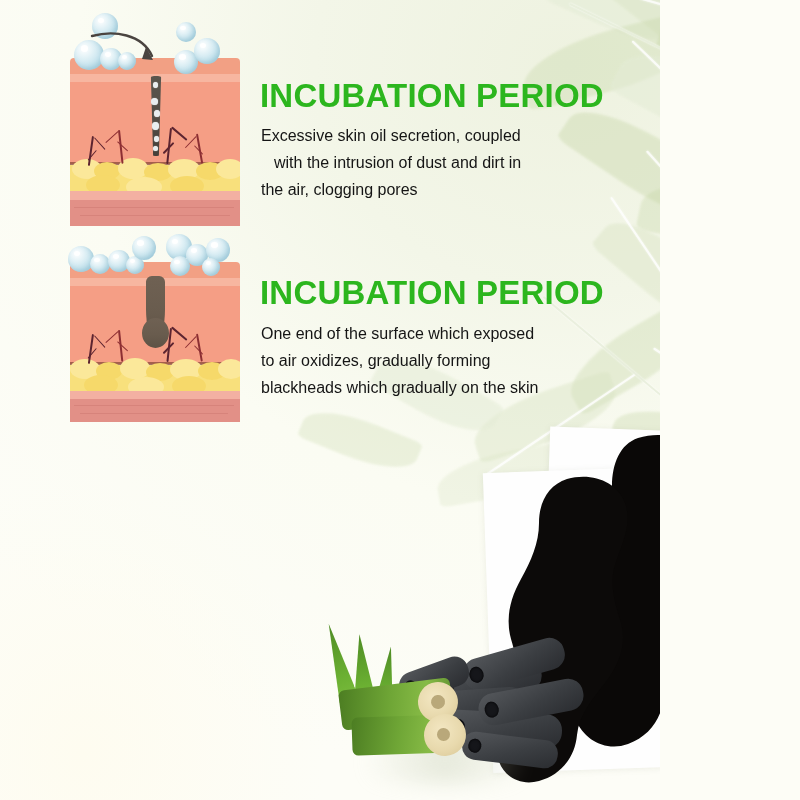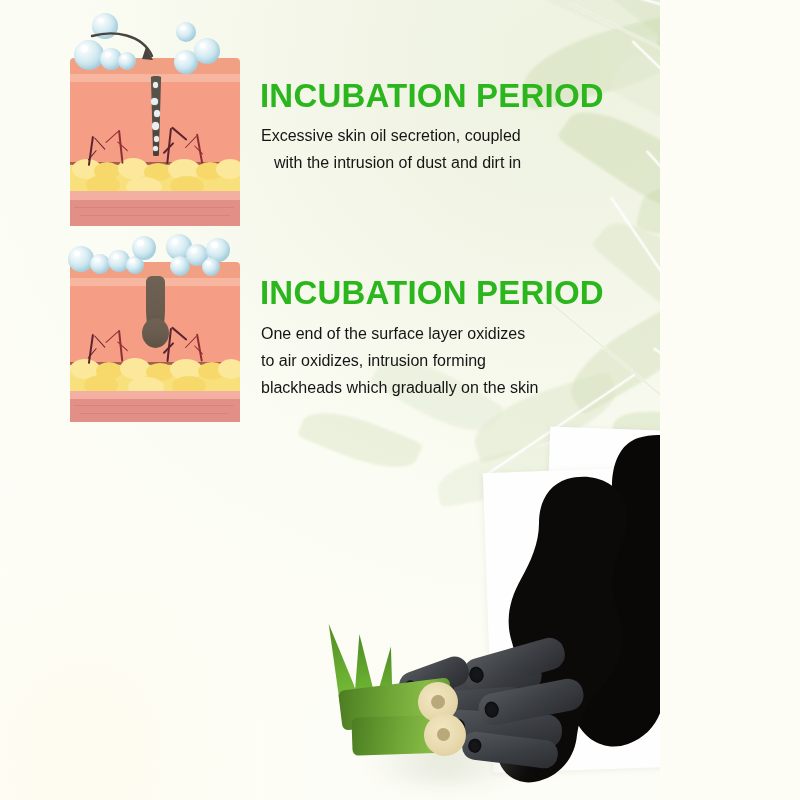--- a/index.html
+++ b/index.html
@@ -250,24 +250,25 @@
     <div class="bubble" style="left:96px;top:-28px;width:26px;height:26px;"></div>
     <div class="bubble" style="left:116px;top:-18px;width:22px;height:22px;"></div>
     <div class="bubble" style="left:136px;top:-24px;width:24px;height:24px;"></div>
     <div class="bubble" style="left:100px;top:-6px;width:20px;height:20px;"></div>
     <div class="bubble" style="left:132px;top:-4px;width:18px;height:18px;"></div>
   </div>
 
   <div class="heading" style="left:260px;top:78px;color:#2cb61e;">INCUBATION PERIOD</div>
   <div class="body" style="left:261px;top:122px;">Excessive skin oil secretion, coupled</div>
   <div class="body" style="left:274px;top:149px;">with the intrusion of dust and dirt in</div>
+  <div class="body" style="left:261px;top:176px;">the air, clogging pores</div>
 
   <div class="heading" style="left:260px;top:275px;color:#2cb61e;">INCUBATION PERIOD</div>
-  <div class="body" style="left:261px;top:320px;">One end of the surface layer oxidizes</div>
-  <div class="body" style="left:261px;top:347px;">to air oxidizes, intrusion forming</div>
+  <div class="body" style="left:261px;top:320px;">One end of the surface which exposed</div>
+  <div class="body" style="left:261px;top:347px;">to air oxidizes, gradually forming</div>
   <div class="body" style="left:261px;top:374px;">blackheads which gradually on the skin</div>
 
   <div class="paper" style="left:545px;top:430px;width:200px;height:300px;transform:rotate(2deg);"></div>
   <div class="paper" style="left:488px;top:470px;width:175px;height:300px;transform:rotate(-2deg);"></div>
 
   <svg style="position:absolute;left:560px;top:432px;" width="200" height="330" viewBox="0 0 200 330">
     <path d="M78,6 C104,-2 132,6 142,28 C152,50 140,72 136,92
              C132,114 140,132 146,152 C152,174 146,194 132,212
              C118,230 106,244 104,264 C102,286 90,304 68,312
              C46,320 24,308 16,288 C8,268 18,248 26,230

